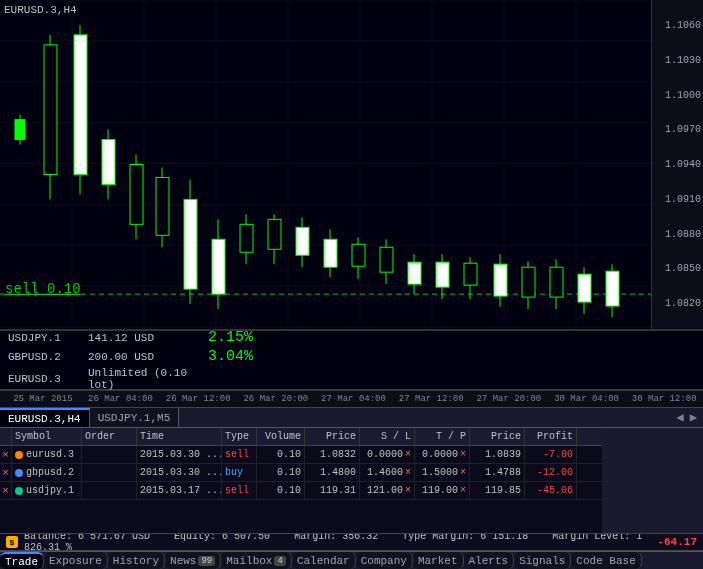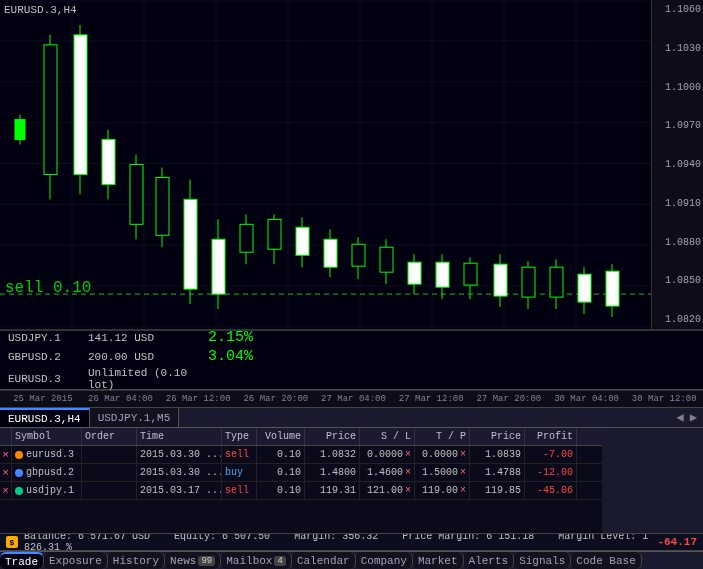--- a/index.html
+++ b/index.html
@@ -34,33 +34,34 @@
       position: absolute;
       right: 0;
       top: 0;
       width: 52px;
       height: 100%;
       background: #0d0d1a;
       border-left: 1px solid #333;
       display: flex;
       flex-direction: column;
       justify-content: space-between;
-      padding: 4px 2px;
+      padding: 20px 2px;
     }
 
     .price-label {
       color: #a0a0b0;
       font-size: 10px;
       text-align: right;
     }
 
     .sell-label {
       position: absolute;
       color: #00cc00;
-      font-size: 16px;
+      font-size: 14px;
+      text-decoration: underline;
     }
 
     
     #info-panel {
       width: 703px;
       height: 60px;
       background: #000010;
       border-top: 1px solid #333;
       border-bottom: 1px solid #444;
       display: flex;
@@ -566,21 +567,21 @@
   <span class="balance-text">
     <span>Balance:</span>
     <span>6 571.67 USD</span>
     &nbsp;&nbsp;
     <span>Equity:</span>
     <span>6 507.50</span>
     &nbsp;&nbsp;
     <span>Margin:</span>
     <span>356.32</span>
     &nbsp;&nbsp;
-    <span>Price Margin:</span>
+    <span>Type Margin:</span>
     <span>6 151.18</span>
     &nbsp;&nbsp;
     <span>Margin Level:</span>
     <span>1 826.31 %</span>
   </span>
   <span class="balance-profit">-64.17</span>
 </div>
 
 <div id="bottom-tabs">
   <div class="bottom-tab active">Trade</div>

